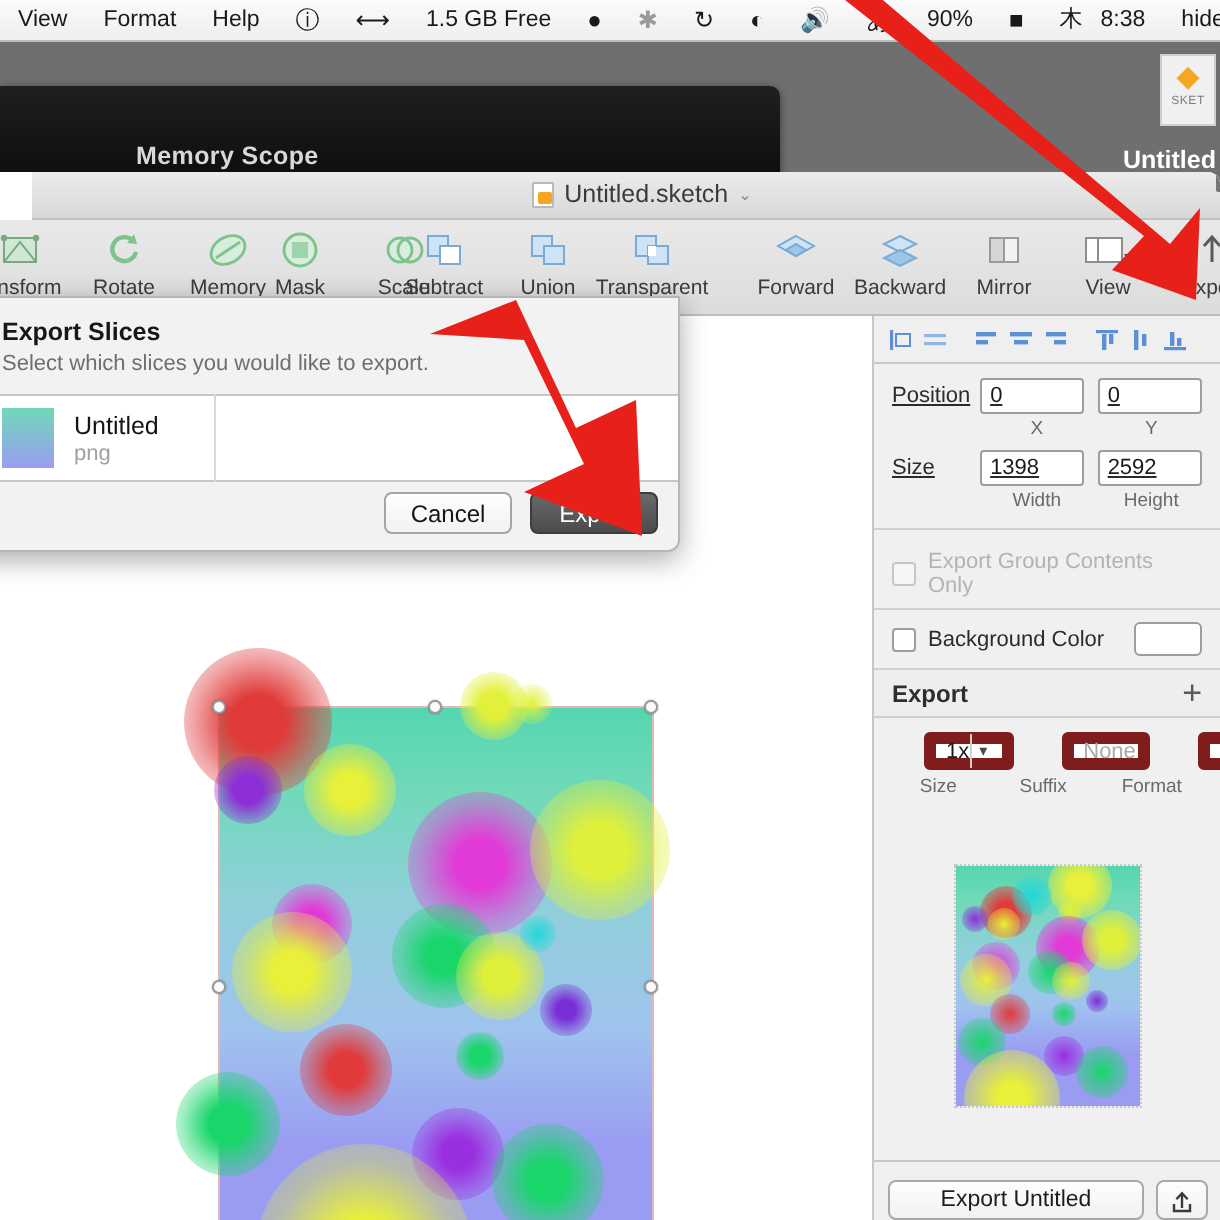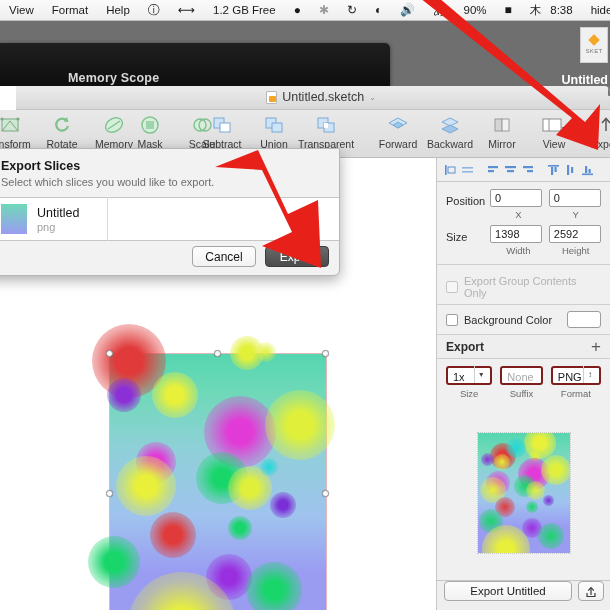--- a/index.html
+++ b/index.html
@@ -134,21 +134,21 @@
     display:flex; align-items:center; padding:0 6px; gap:2px;
     background:#efefef;
   }
   .alignbtn{
     width:15px;height:15px;display:flex;align-items:center;justify-content:center;
     color:#5b8fd6;
   }
   .aldiv{ width:7px; }
 
   .inspsec{ padding:7px 9px 8px 9px; border-bottom:1px solid #cfcfcf; }
-  .irow{ display:flex; align-items:flex-end; margin-bottom:2px; }
+  .irow{ display:flex; align-items:center; margin-bottom:2px;text-decoration:underline; }
   .irow .lab{ width:47px; font-size:11px; color:#2b2b2b; }
   .ifield{
     width:55px; height:18px; background:#fff;
     border:1px solid #9d9d9d; border-radius:2px;
     font-size:11px; color:#1a1a1a; padding:0 4px; line-height:17px;
   }
   .fieldgap{ width:7px; }
   .sublabrow{ display:flex; margin:0 0 5px 47px; }
   .sublab{ width:55px; text-align:center; font-size:9.5px; color:#6a6a6a; }
 
@@ -167,22 +167,22 @@
   .exphdr{
     display:flex; align-items:center; height:24px;
     padding:0 9px; border-bottom:1px solid #cfcfcf;
     font-size:12px; font-weight:bold; color:#2e2e2e;
     background:#eeeeee;
   }
   .exphdr .plus{ margin-left:auto; font-size:17px; font-weight:300; color:#5a5a5a; line-height:17px; }
 
   .exprow{ display:flex; padding:7px 9px 3px 9px; gap:8px; }
   .popup{
-    height:19px; background:#fff; border:2px solid #7f1d1d; border-radius:3px;
-    display:flex; align-items:flex-end; padding:0 3px 0 5px; font-size:11px; color:#1a1a1a;
+    height:19px; background:#fff; border:6px solid #7f1d1d; border-radius:3px;
+    display:flex; align-items:center; padding:0 3px 0 5px; font-size:11px; color:#1a1a1a;margin-left:16px;
   }
   .popup .arrowbox{
     margin-left:auto; width:13px; height:17px; display:flex;
     align-items:center; justify-content:center; font-size:8px; color:#4a4a4a;
     border-left:1px solid #cfcfcf;
   }
   .popup.ph{ color:#a9a9a9; }
   .expsublab{ display:flex; padding:0 9px; gap:8px; }
   .expsublab div{ text-align:center; font-size:9.5px; color:#6a6a6a; }
 
@@ -191,21 +191,21 @@
     display:flex; align-items:center; justify-content:center;
   }
   #previewimg{
     position:relative; width:92px; height:120px; overflow:hidden;
     background:linear-gradient(180deg,#55d6b0 0%,#6fd9b8 14%,#8fd0d8 34%,#9fc3ee 58%,#9a9cf2 78%,#9a9cf2 100%);
     outline:1px dotted #c9c9c9;
   }
   #exportbar{
     position:absolute; left:0; bottom:0; width:174px; height:30px;
     border-top:1px solid #c7c7c7; background:#efefef;
-    display:flex; align-items:flex-start; padding:0 7px; gap:6px;
+    display:flex; align-items:flex-end; padding:0 7px; gap:6px;
   }
   #exportbar .bigbtn{
     flex:1; height:20px; background:linear-gradient(#fdfdfd,#f1f1f1);
     border:1px solid #a8a8a8; border-radius:4px;
     display:flex; align-items:center; justify-content:center;
     font-size:11.5px; color:#1d1d1d;
   }
   #exportbar .sqbtn{
     width:26px; height:20px; background:linear-gradient(#fdfdfd,#f1f1f1);
     border:1px solid #a8a8a8; border-radius:4px;
@@ -262,21 +262,21 @@
 </head>
 <body>
 
 <div id="menubar">
   <div class="mi">View</div>
   <div class="mi">Format</div>
   <div class="mi">Help</div>
   <div style="width:16px"></div>
   <div class="mi mb-icon">ⓘ</div>
   <div class="mi mb-icon">⟷</div>
-  <div class="mi">1.2 GB Free</div>
+  <div class="mi">1.5 GB Free</div>
   <div class="mi mb-icon">●</div>
   <div class="mi mb-icon mb-dim">✱</div>
   <div class="mi mb-icon">↻</div>
   <div class="mi mb-icon">◐</div>
   <div class="mi mb-icon">🔊</div>
   <div style="width:6px"></div>
   <div class="mi mb-icon">あ</div>
   <div class="mi">90%</div>
   <div class="mi mb-icon">■</div>
   <div class="mi">木</div>

